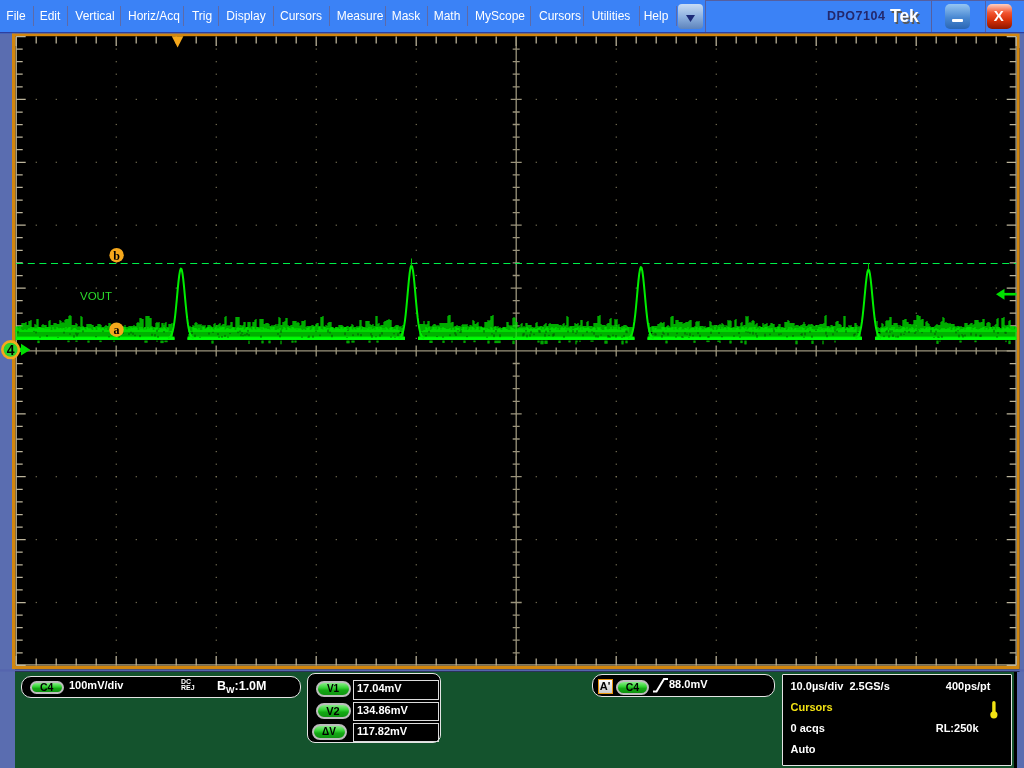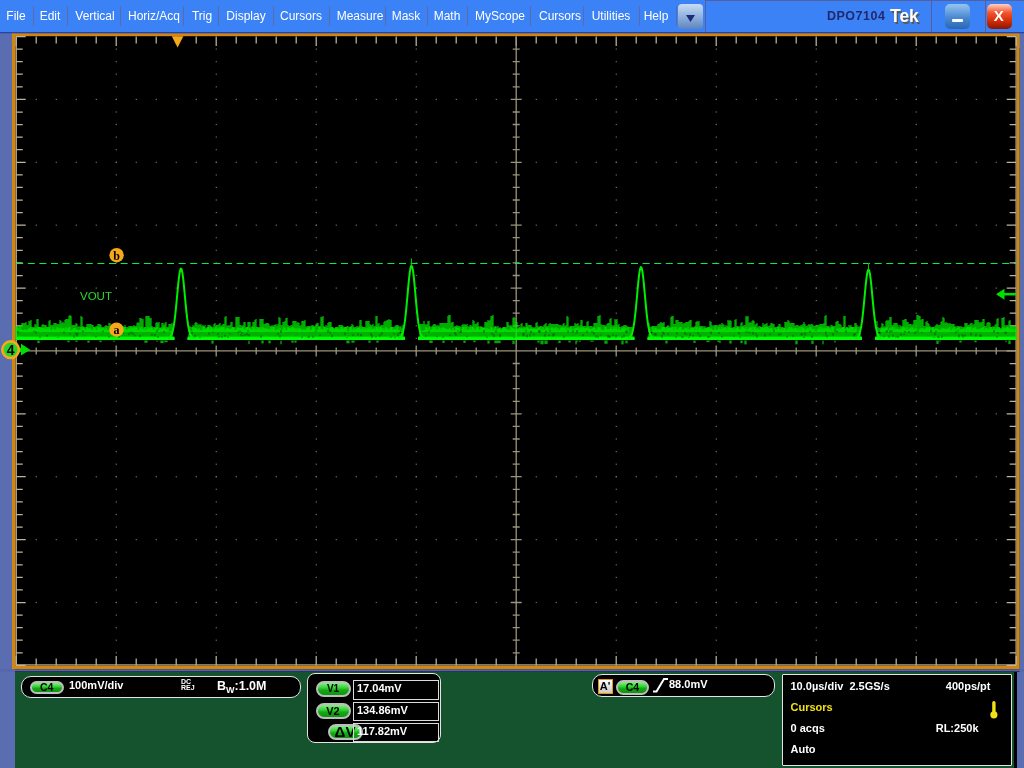--- a/index.html
+++ b/index.html
@@ -910,21 +910,21 @@
     <div class="box" style="left:6px;top:4.3px;width:278px;height:20px;border-radius:10px">
       <div class="pill" style="left:7.5px;top:4px;width:30.5px;height:9px;font-size:10.5px;line-height:9.5px">C4</div>
       <div class="bt" style="left:47px;top:2.5px">100mV/div</div>
       <div style="position:absolute;left:159px;top:2px;color:#fff;font-weight:bold;font-size:7px;line-height:6.5px;transform:translateZ(0)">DC<br>REJ</div>
       <div class="bt" style="left:195px;top:2.5px;font-size:12.5px">B<span style="font-size:9px;vertical-align:-3px">W</span>:1.0M</div>
     </div>
 
     <div class="box" style="left:291.5px;top:1.7px;width:132px;height:68px;border-radius:8px">
       <div class="pill" style="left:8px;top:7.1px;width:31px;height:11.5px;font-size:10px;line-height:12px">V1</div>
       <div class="pill" style="left:8px;top:29.1px;width:31px;height:11.5px;font-size:11px;line-height:12px">V2</div>
-      <div class="pill" style="left:20px;top:50.1px;width:31px;height:11.5px;font-size:15px;line-height:12px">ΔV</div>
+      <div class="pill" style="left:4px;top:50.1px;width:31px;height:11.5px;font-size:10px;line-height:12px">ΔV</div>
       <div class="cell" style="top:6px">
           <div class="bt">17.04mV</div>
         </div>
       <div class="cell" style="top:27.5px">
           <div class="bt">134.86mV</div>
         </div>
       <div class="cell" style="top:48.5px">
           <div class="bt">117.82mV</div>
         </div>
     </div>

